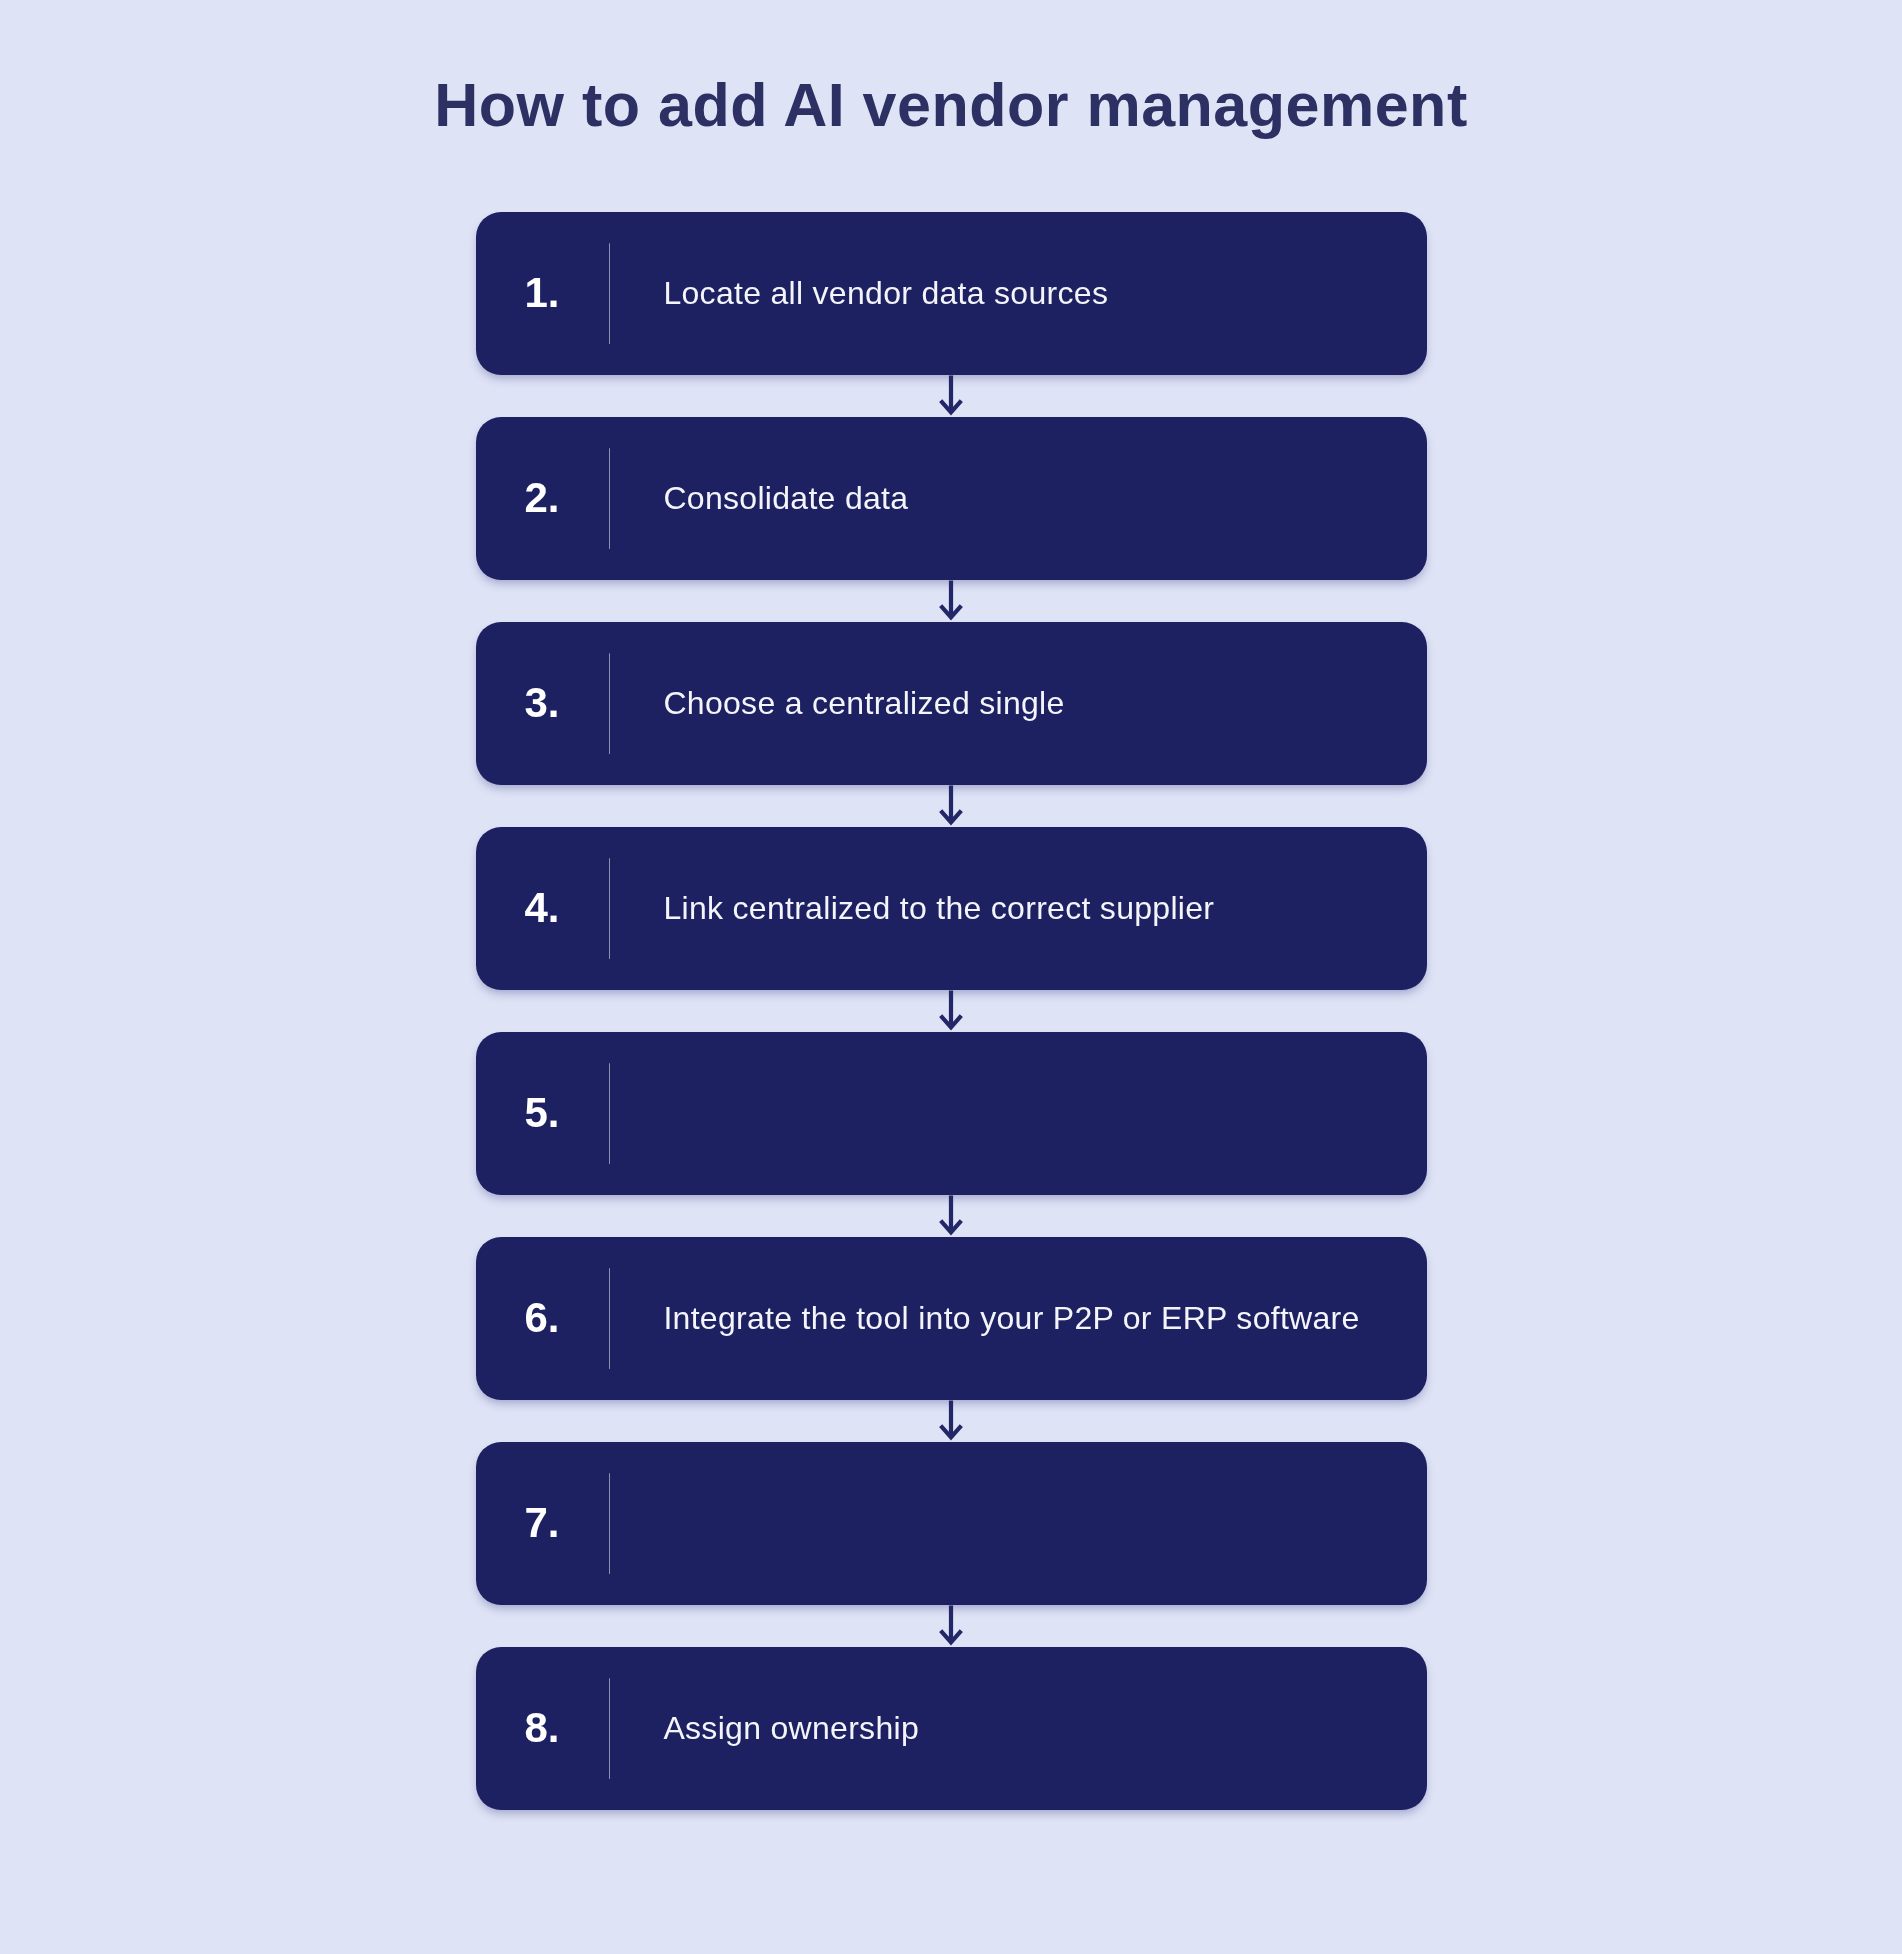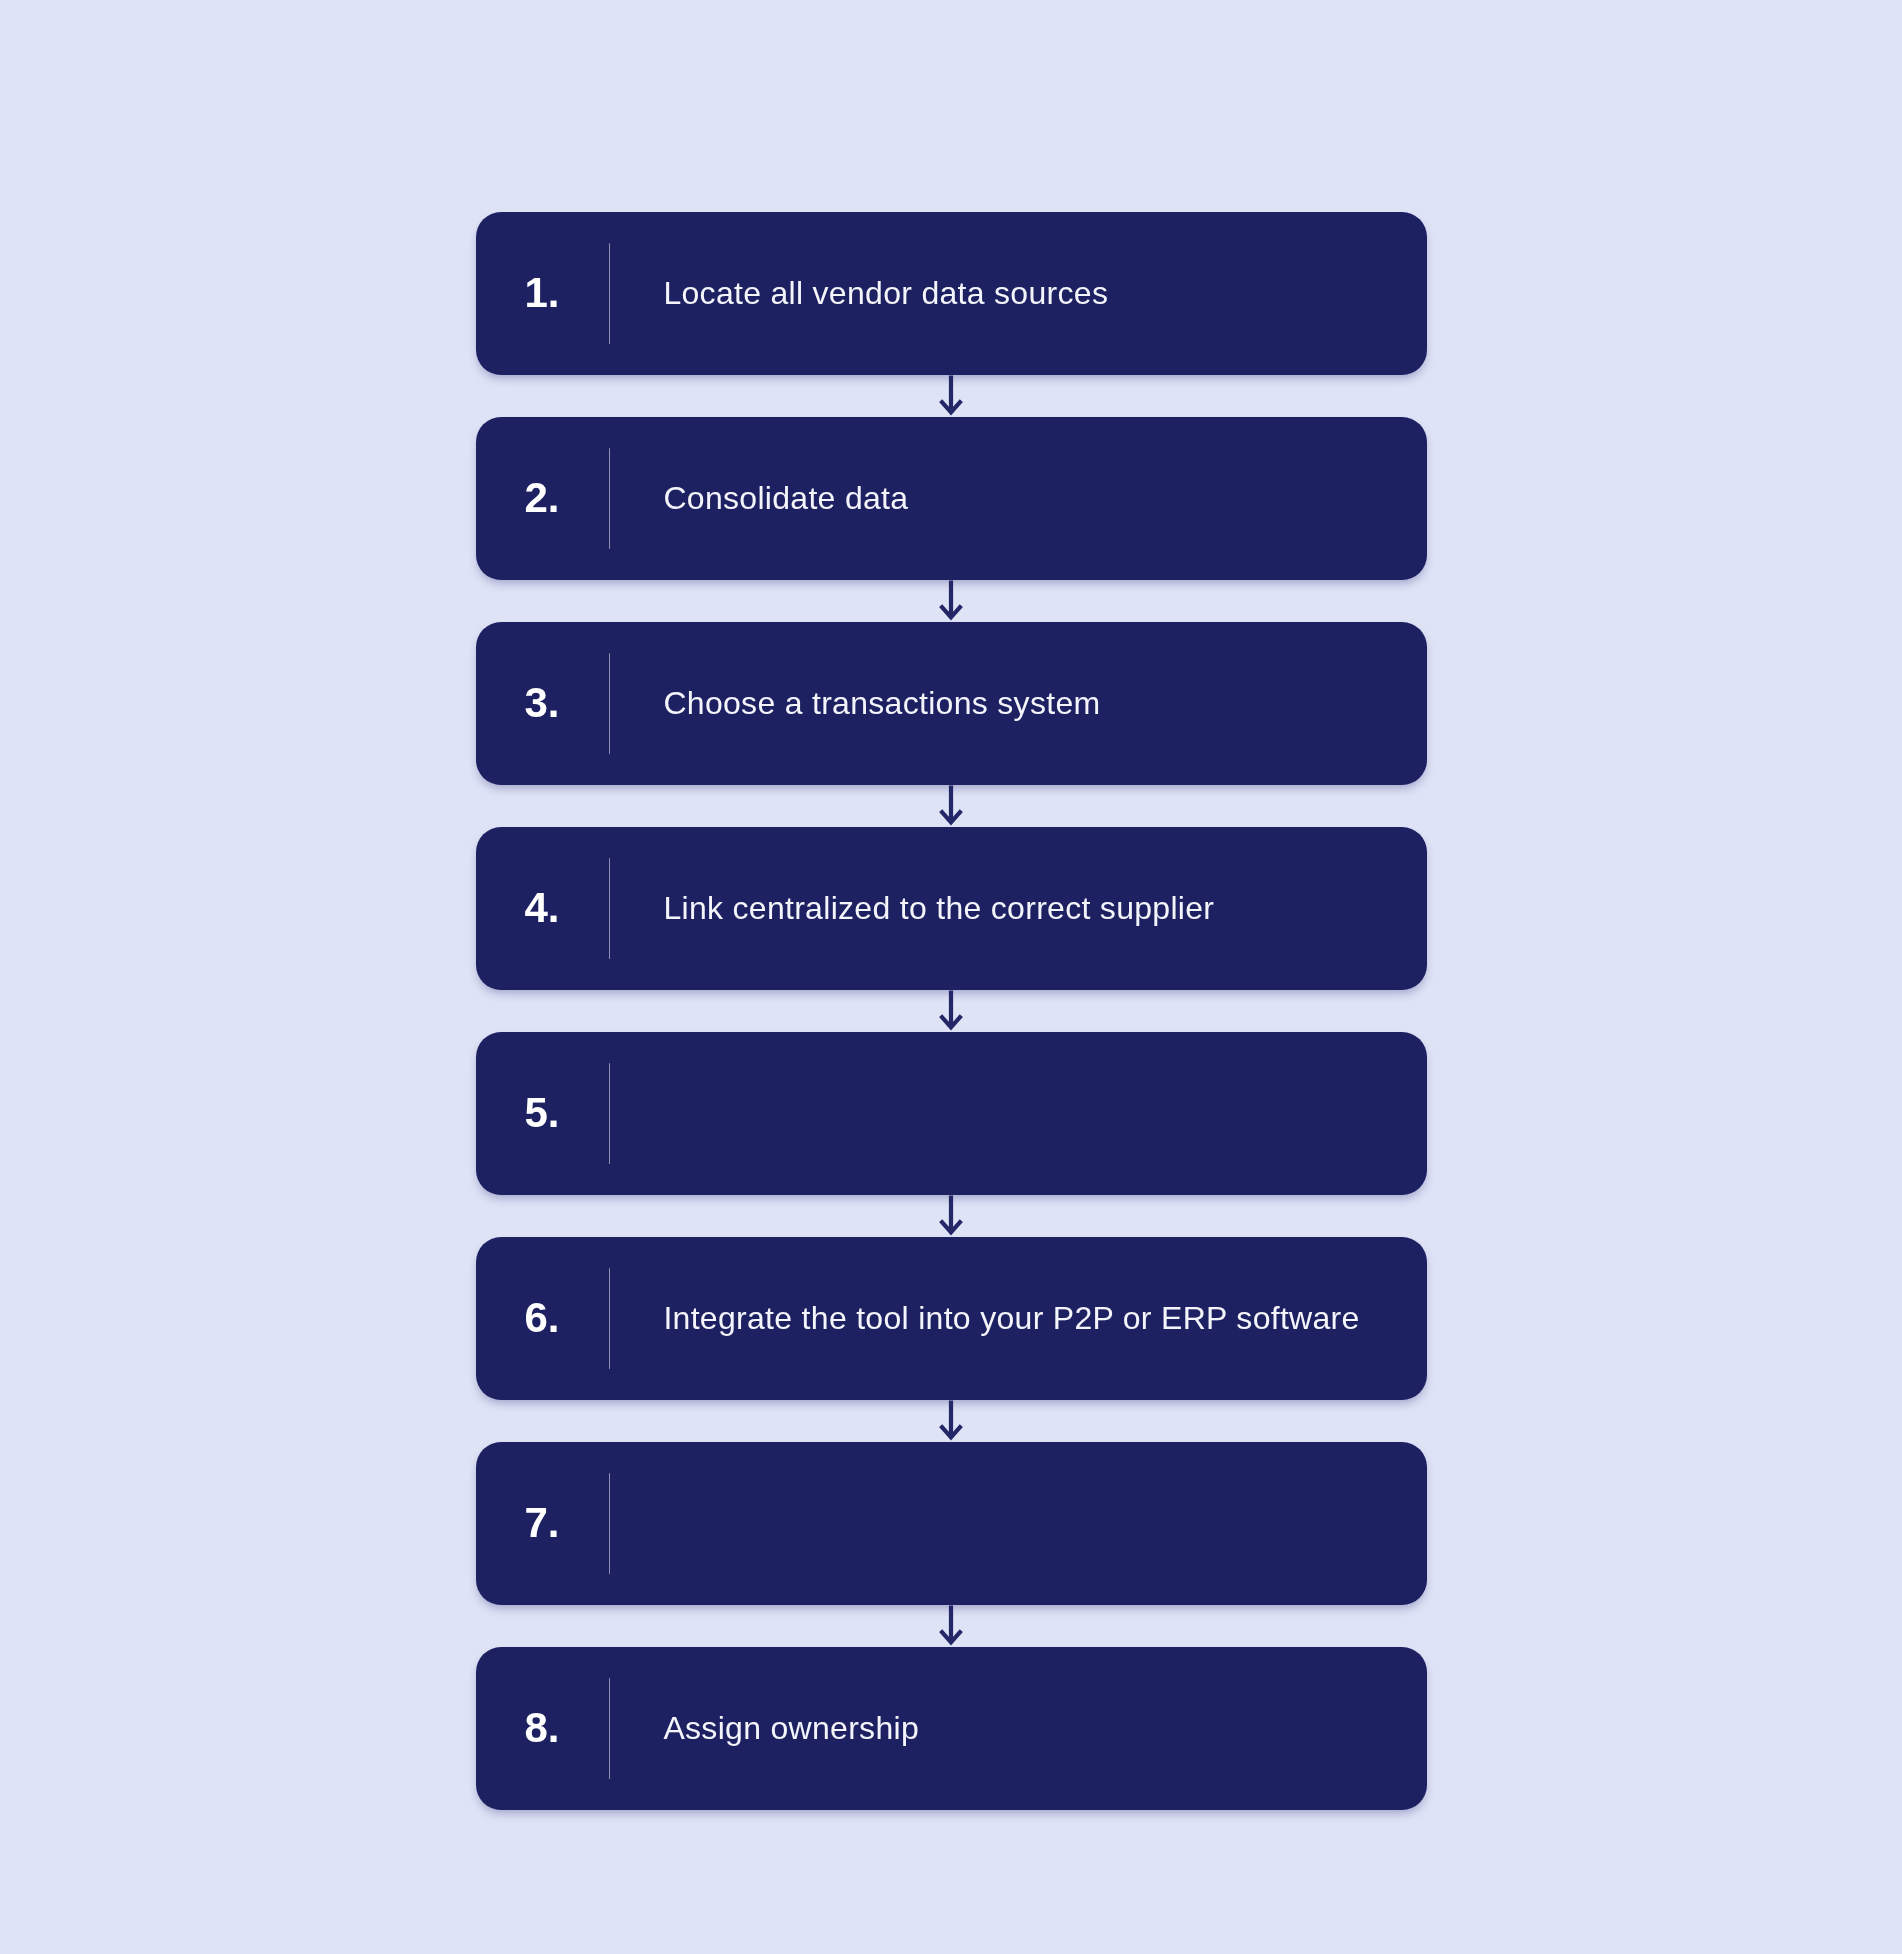--- a/index.html
+++ b/index.html
@@ -82,21 +82,21 @@
     color: var(--arrow);
   }
   .connector svg { display: block; }
 </style>
 </head>
 <body>
 
 <div class="page">
 
   <h1 class="title">
-    <br>
+    <span>How to add AI vendor management</span><br>
   </h1>
 
   <div class="flow">
 
     <div class="step-box">
       <div class="step-number">1.</div>
       <div class="step-divider"></div>
       <div class="step-label">Locate all vendor data sources</div>
     </div>
 
@@ -114,21 +114,21 @@
 
     <div class="connector">
       <svg width="30" height="42" viewBox="0 0 32 44" fill="none" xmlns="http://www.w3.org/2000/svg">
         <path d="M16 0 V38 M5 27 L16 39.5 L27 27" stroke="currentColor" stroke-width="4.5" fill="none"></path>
       </svg>
     </div>
 
     <div class="step-box">
       <div class="step-number">3.</div>
       <div class="step-divider"></div>
-      <div class="step-label">Choose a transactions system</div>
+      <div class="step-label">Choose a centralized single</div>
     </div>
 
     <div class="connector">
       <svg width="30" height="42" viewBox="0 0 32 44" fill="none" xmlns="http://www.w3.org/2000/svg">
         <path d="M16 0 V38 M5 27 L16 39.5 L27 27" stroke="currentColor" stroke-width="4.5" fill="none"></path>
       </svg>
     </div>
 
     <div class="step-box">
       <div class="step-number">4.</div>

